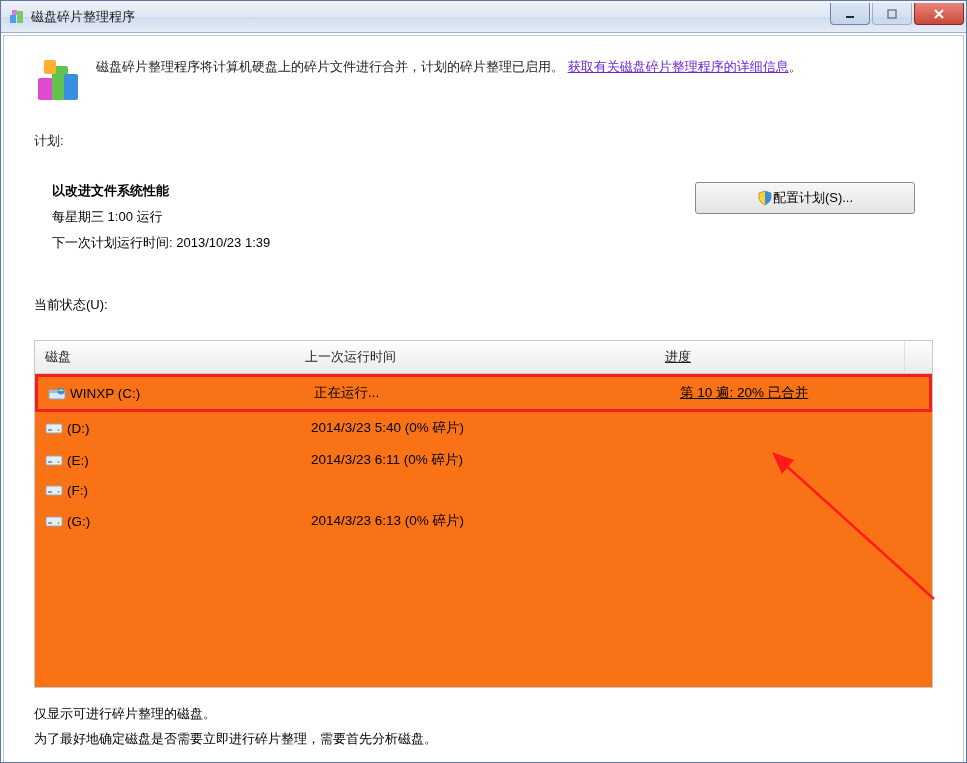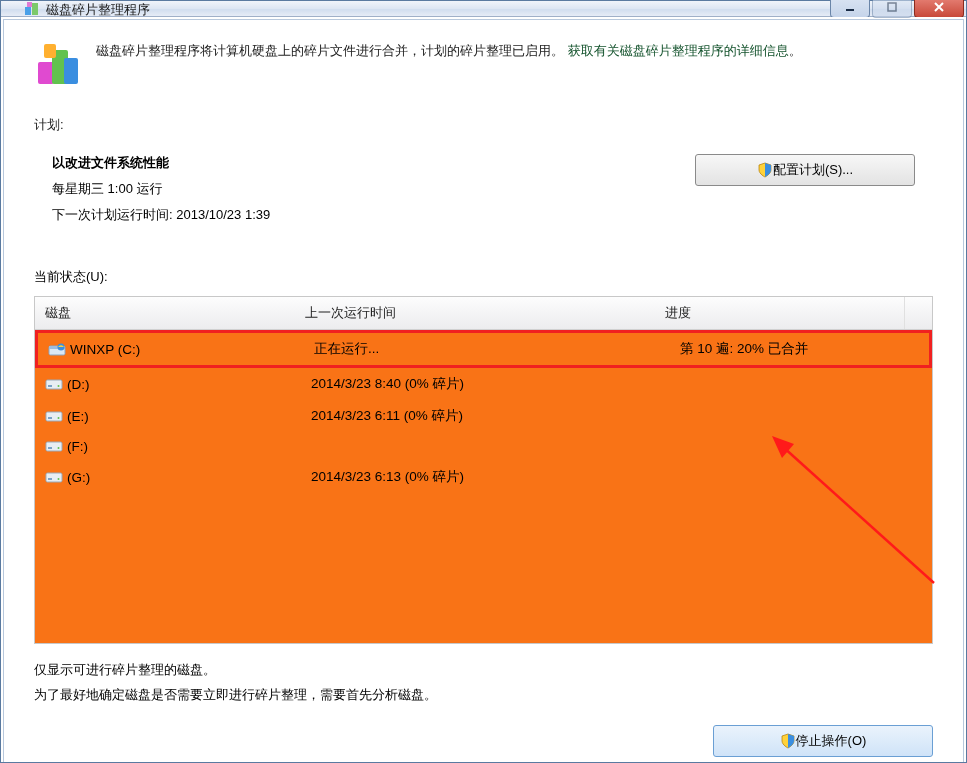--- a/index.html
+++ b/index.html
@@ -13,25 +13,26 @@
   position: relative;
 }
 .window {
   border: 1px solid #5a7aa0;
   background: #fff;
   height: 100%;
   display: flex;
   flex-direction: column;
 }
 .titlebar {
-  height: 16px;
+  height: 32px;
   background: linear-gradient(to bottom, #f0f4fa 0%, #dde6f3 50%, #cfdcee 51%, #e6ecf6 100%);
   border-bottom: 1px solid #a0b0c8;
   display: flex;
-  padding-left: 23px;
+  align-items: center;
+  padding-left: 8px;
 }
 .titlebar .app-icon {
   width: 16px; height: 16px; margin-right: 6px;
 }
 .titlebar .title { color: #1a1a1a; font-size: 13px; }
 .window-controls { margin-left: auto; display: flex; }
 .win-btn {
   width: 40px; height: 22px; margin-top: -5px; margin-right: 2px;
   border: 1px solid #6a85a8;
   border-top: none;
@@ -57,57 +58,57 @@
 .inner {
   margin: 2px;
   border: 1px solid #b8c8dc;
   padding: 20px 30px 20px 30px;
   height: 100%;
   position: relative;
 }
 .intro { display: flex; align-items: flex-start; gap: 14px; margin-bottom: 28px; }
 .intro-icon { width: 48px; height: 48px; }
 .intro-text { line-height: 1.7; color: #222; }
-.intro-text a { color: #14532d; cursor: pointer; }
-
-.section-label { color: #222; margin-bottom: 8px; }
+.intro-text a { color: #6d28d9; text-decoration: underline; cursor: pointer; }
+
+.section-label { color: #222; margin-bottom: 20px; }
 .schedule-box { padding: 12px 18px 18px 18px; margin-bottom: 18px; display: flex; justify-content: space-between; align-items: flex-start;}
 .schedule-info { }
 .schedule-info .bold { font-weight: bold; margin-bottom: 8px; }
 .schedule-info div { margin-bottom: 8px; }
 
 .btn {
   border: 1px solid #8a8a8a;
   border-radius: 3px;
   background: linear-gradient(#f7f7f7, #e3e3e3);
   padding: 6px 18px;
   font-size: 13px;
   cursor: pointer;
   display: inline-flex; align-items: center; 
   min-width: 220px;
   justify-content: center;
 }
 .btn.blue { background: linear-gradient(#eaf3fc, #cfe3f8); border-color: #6a9fd4; }
 
-.status-label { margin-bottom: 10px; margin-top: 4px; }
+.status-label { margin-bottom: 26px; margin-top: 4px; }
 .disk-table {
   border: 1px solid #c8c8c8;
   background: #f97316;
 }
 .disk-header {
   display: flex;
   background: linear-gradient(#fdfdfd, #ececee);
   border-bottom: 1px solid #d0d0d0;
   font-size: 13px;
   color: #222;
 }
 .disk-header .col { padding: 7px 10px; }
 .col-disk { width: 260px; }
 .col-time { width: 360px; }
-.col-prog { flex: 1; }
+.col-prog { flex: 1; text-decoration: underline; }
 .col-end  { width: 28px; border-left: 1px solid #e0e0e0; }
 .disk-body { padding: 0 0 150px 0; }
 .disk-row {
   display: flex; align-items: center;
   padding: 4px 0;
   font-size: 13.5px;
   gap: 6px;
 }
 .disk-row .col { padding: 3px 10px; }
 .disk-icon { display: inline-block; width: 18px; height: 14px; vertical-align: -2px; margin-right: 4px; }
@@ -213,21 +214,21 @@
                   </svg></span><span>WINXP (C:)</span></div>
               <div class="col col-time">正在运行...</div>
               <div class="col col-prog">第 10 遍: 20% 已合并</div>
             </div>
             <div class="disk-row">
               <div class="col col-disk"><span class="disk-icon"><svg viewBox="0 0 18 14">
                     <rect x="1" y="3" width="16" height="9" rx="1.5" fill="#e8eef4" stroke="#9aaab8"></rect>
                     <rect x="3" y="8" width="4" height="2" fill="#7aa2c8"></rect>
                     <circle cx="13.5" cy="9" r="1" fill="#63c24e"></circle>
                   </svg></span><span>(D:)</span></div>
-              <div class="col col-time">2014/3/23 8:40 (0% 碎片)</div>
+              <div class="col col-time">2014/3/23 5:40 (0% 碎片)</div>
               <div class="col col-prog"></div>
             </div>
             <div class="disk-row">
               <div class="col col-disk"><span class="disk-icon"><svg viewBox="0 0 18 14">
                     <rect x="1" y="3" width="16" height="9" rx="1.5" fill="#e8eef4" stroke="#9aaab8"></rect>
                     <rect x="3" y="8" width="4" height="2" fill="#7aa2c8"></rect>
                     <circle cx="13.5" cy="9" r="1" fill="#63c24e"></circle>
                   </svg></span><span>(E:)</span></div>
               <div class="col col-time">2014/3/23 6:11 (0% 碎片)</div>
               <div class="col col-prog"></div>

